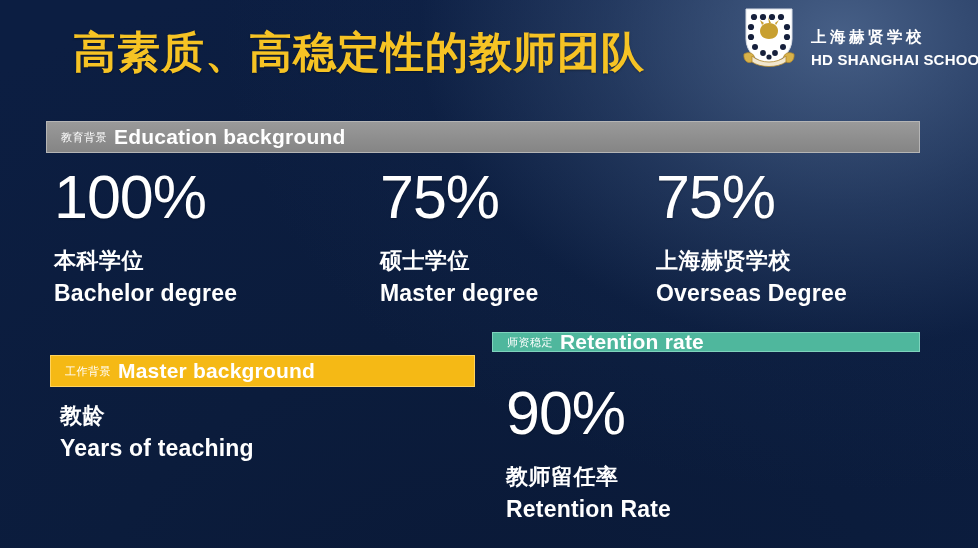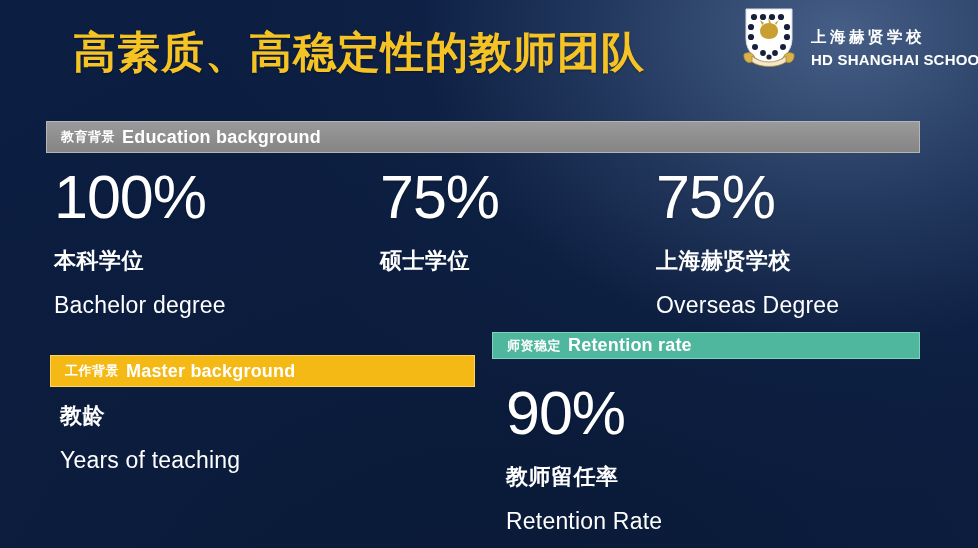--- a/index.html
+++ b/index.html
@@ -72,27 +72,27 @@
   
   .bar {
     position: absolute;
     display: flex;
     align-items: center;
     box-sizing: border-box;
     padding-left: 14px;
     white-space: nowrap;
   }
   .bar-cn {
-    font-size: 13px;
-    font-weight: bold;
+    font-size: 11px;
+    font-weight: normal;
     color: #ffffff;
     letter-spacing: 0.5px;
   }
   .bar-en {
-    font-size: 18px;
+    font-size: 21px;
     font-weight: bold;
     color: #ffffff;
     letter-spacing: 0.2px;
     margin-left: 7px;
   }
 
   #bar-education {
     left: 46px;
     top: 121px;
     width: 874px;
@@ -106,21 +106,21 @@
     width: 425px;
     height: 32px;
     background: #f5b915;
     border: 1px solid #ffd35c;
     margin-top: 23px;
   }
   #bar-retention {
     left: 492px;
     top: 332px;
     width: 428px;
-    height: 27px;
+    height: 20px;
     background: #4fb79d;
     border: 1px solid #7fd3bd;
   }
 
   
   .stat { position: absolute; }
   .stat-value {
     font-size: 61px;
     font-weight: normal;
     color: #ffffff;
@@ -136,23 +136,23 @@
   .stat-cn {
     font-size: 22px;
     font-weight: bold;
     color: #ffffff;
     margin-top: 18px;
     letter-spacing: 0.5px;
     white-space: nowrap;
   }
   .stat-en {
     font-size: 23px;
-    font-weight: normal;
-    color: #ffffff;
-    margin-top: 16px;
+    font-weight: bold;
+    color: #ffffff;
+    margin-top: 4px;
     letter-spacing: 0.2px;
     white-space: nowrap;
   }
 
   #stat-bachelor { left: 54px;  top: 167px; }
   #stat-master   { left: 380px; top: 167px; }
   #stat-overseas { left: 656px; top: 167px; }
   #stat-years    { left: 60px;  top: 383px; }
   #stat-retention{ left: 506px; top: 383px; }
 </style>
@@ -218,20 +218,21 @@
 
   <div class="stat" id="stat-bachelor">
     <div class="stat-value">100%</div>
     <div class="stat-cn">本科学位</div>
     <div class="stat-en">Bachelor degree</div>
   </div>
 
   <div class="stat" id="stat-master">
     <div class="stat-value">75%</div>
     <div class="stat-cn">硕士学位</div>
+    <div class="stat-en">Master degree</div>
   </div>
 
   <div class="stat" id="stat-overseas">
     <div class="stat-value">75%</div>
     <div class="stat-cn">上海赫贤学校</div>
     <div class="stat-en">Overseas Degree</div>
   </div>
 
   <div class="stat" id="stat-years">
     <div class="stat-cn">教龄</div>

